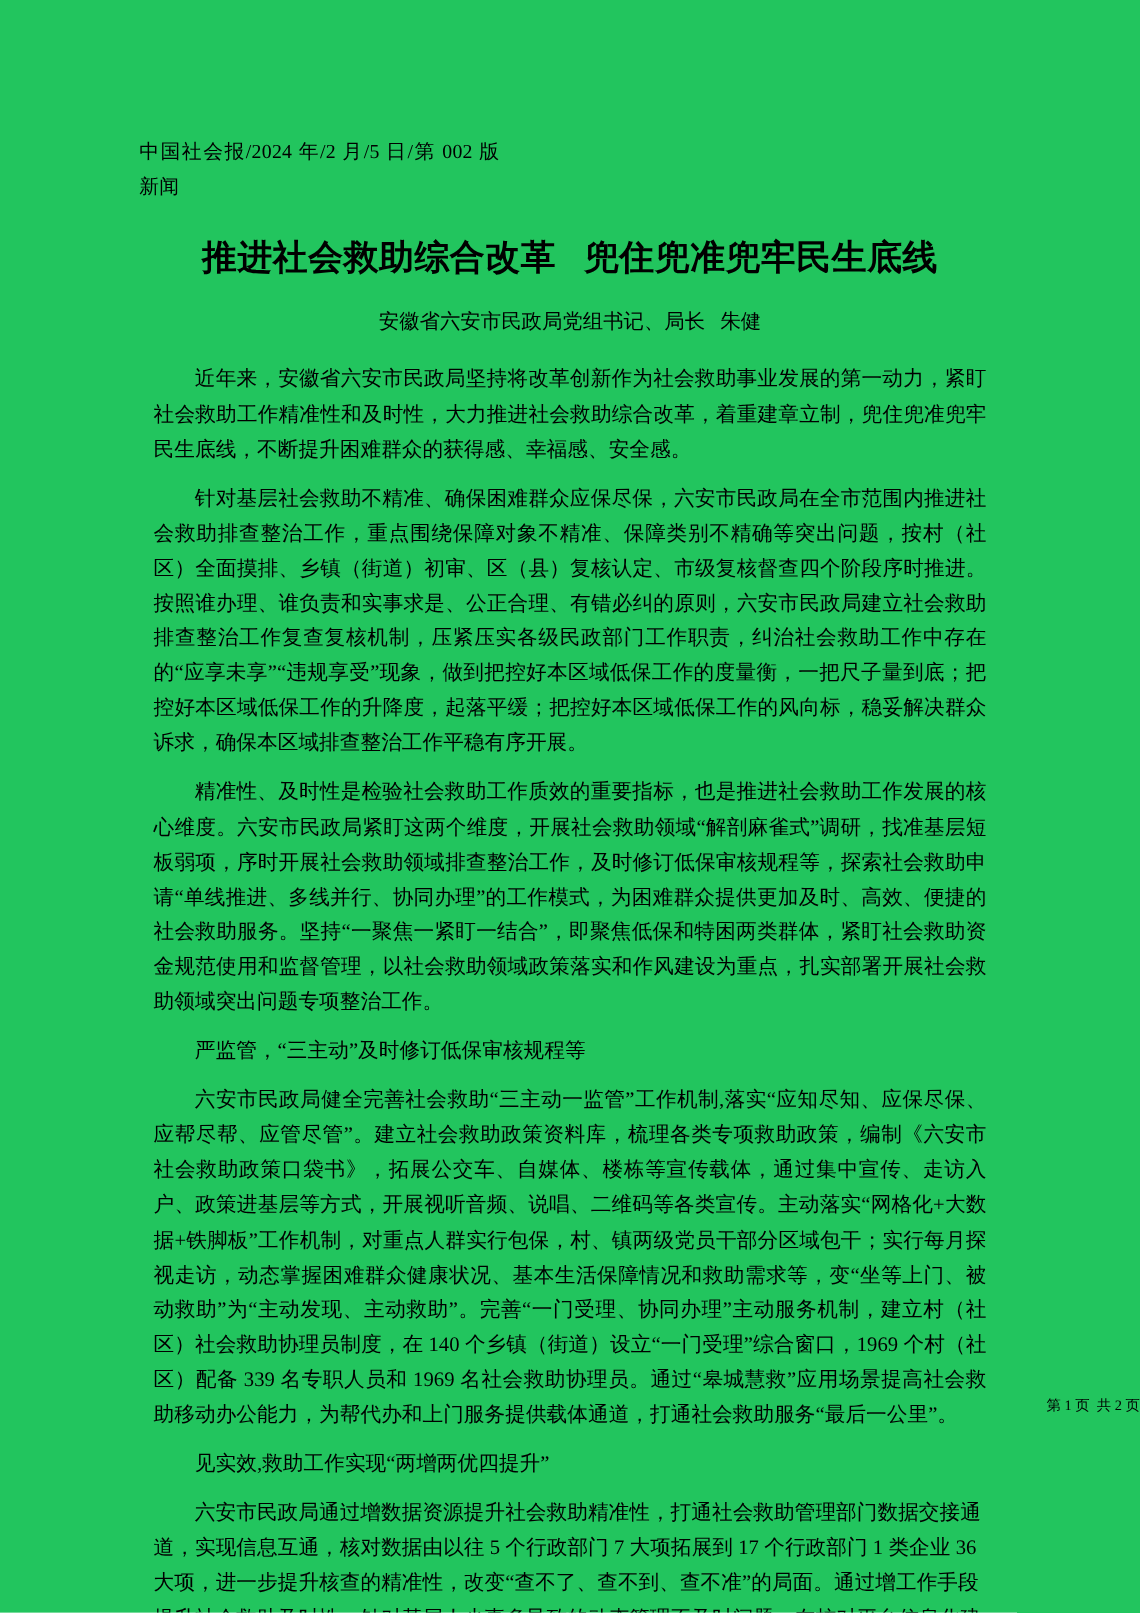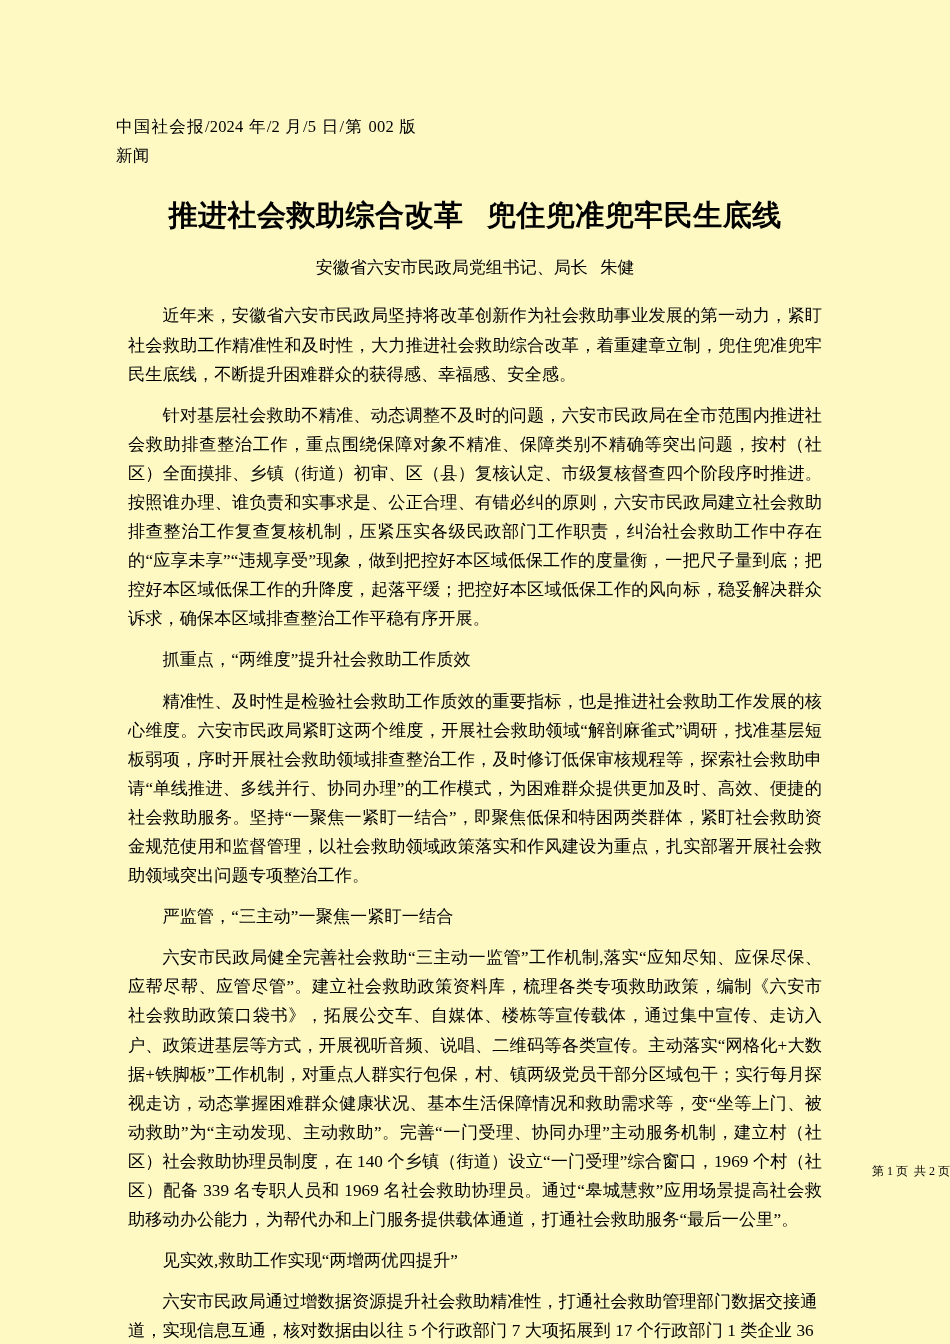--- a/index.html
+++ b/index.html
@@ -10,21 +10,21 @@
   body {
     font-family: "Liberation Serif", "DejaVu Serif", serif;
     color: #000000;
     -webkit-font-smoothing: antialiased;
   }
   .page {
     position: relative;
     width: 950px;
     height: 1344px;
     margin: 0 auto;
-    background: #fef9c3;
+    background: #22c55e;
     box-sizing: border-box;
     overflow: hidden;
   }
   .content {
     position: absolute;
     left: 116px;
     top: 112px;
     width: 718px;
   }
 
@@ -97,24 +97,23 @@
   <div class="content">
 
     <div class="source-line">中国社会报/2024 年/2 月/5 日/第  002 版新闻</div>
 
     <h1 class="doc-title">推进社会救助综合改革   兜住兜准兜牢民生底线</h1>
 
     <div class="byline">安徽省六安市民政局党组书记、局长   朱健</div>
 
     <div class="body-block">
       <p class="para">近年来，安徽省六安市民政局坚持将改革创新作为社会救助事业发展的第一动力，紧盯社会救助工作精准性和及时性，大力推进社会救助综合改革，着重建章立制，兜住兜准兜牢民生底线，不断提升困难群众的获得感、幸福感、安全感。</p>
-      <p class="para">针对基层社会救助不精准、动态调整不及时的问题，六安市民政局在全市范围内推进社会救助排查整治工作，重点围绕保障对象不精准、保障类别不精确等突出问题，按村（社区）全面摸排、乡镇（街道）初审、区（县）复核认定、市级复核督查四个阶段序时推进。按照谁办理、谁负责和实事求是、公正合理、有错必纠的原则，六安市民政局建立社会救助排查整治工作复查复核机制，压紧压实各级民政部门工作职责，纠治社会救助工作中存在的“应享未享”“违规享受”现象，做到把控好本区域低保工作的度量衡，一把尺子量到底；把控好本区域低保工作的升降度，起落平缓；把控好本区域低保工作的风向标，稳妥解决群众诉求，确保本区域排查整治工作平稳有序开展。</p>
-      <p class="para">抓重点，“两维度”提升社会救助工作质效</p>
+      <p class="para">针对基层社会救助不精准、确保困难群众应保尽保，六安市民政局在全市范围内推进社会救助排查整治工作，重点围绕保障对象不精准、保障类别不精确等突出问题，按村（社区）全面摸排、乡镇（街道）初审、区（县）复核认定、市级复核督查四个阶段序时推进。按照谁办理、谁负责和实事求是、公正合理、有错必纠的原则，六安市民政局建立社会救助排查整治工作复查复核机制，压紧压实各级民政部门工作职责，纠治社会救助工作中存在的“应享未享”“违规享受”现象，做到把控好本区域低保工作的度量衡，一把尺子量到底；把控好本区域低保工作的升降度，起落平缓；把控好本区域低保工作的风向标，稳妥解决群众诉求，确保本区域排查整治工作平稳有序开展。</p>
       <p class="para">精准性、及时性是检验社会救助工作质效的重要指标，也是推进社会救助工作发展的核心维度。六安市民政局紧盯这两个维度，开展社会救助领域“解剖麻雀式”调研，找准基层短板弱项，序时开展社会救助领域排查整治工作，及时修订低保审核规程等，探索社会救助申请“单线推进、多线并行、协同办理”的工作模式，为困难群众提供更加及时、高效、便捷的社会救助服务。坚持“一聚焦一紧盯一结合”，即聚焦低保和特困两类群体，紧盯社会救助资金规范使用和监督管理，以社会救助领域政策落实和作风建设为重点，扎实部署开展社会救助领域突出问题专项整治工作。</p>
-      <p class="para">严监管，“三主动”一聚焦一紧盯一结合</p>
+      <p class="para">严监管，“三主动”及时修订低保审核规程等</p>
       <p class="para">六安市民政局健全完善社会救助“三主动一监管”工作机制,落实“应知尽知、应保尽保、应帮尽帮、应管尽管”。建立社会救助政策资料库，梳理各类专项救助政策，编制《六安市社会救助政策口袋书》，拓展公交车、自媒体、楼栋等宣传载体，通过集中宣传、走访入户、政策进基层等方式，开展视听音频、说唱、二维码等各类宣传。主动落实“网格化+大数据+铁脚板”工作机制，对重点人群实行包保，村、镇两级党员干部分区域包干；实行每月探视走访，动态掌握困难群众健康状况、基本生活保障情况和救助需求等，变“坐等上门、被动救助”为“主动发现、主动救助”。完善“一门受理、协同办理”主动服务机制，建立村（社区）社会救助协理员制度，在 140 个乡镇（街道）设立“一门受理”综合窗口，1969 个村（社区）配备 339 名专职人员和 1969 名社会救助协理员。通过“皋城慧救”应用场景提高社会救助移动办公能力，为帮代办和上门服务提供载体通道，打通社会救助服务“最后一公里”。</p>
       <p class="para">见实效,救助工作实现“两增两优四提升”</p>
       <p class="para">六安市民政局通过增数据资源提升社会救助精准性，打通社会救助管理部门数据交接通道，实现信息互通，核对数据由以往 5 个行政部门 7 大项拓展到 17 个行政部门 1 类企业 36 大项，进一步提升核查的精准性，改变“查不了、查不到、查不准”的局面。通过增工作手段提升社会救助及时性，针对基层人少事多导致的动态管理不及时问题，在核对平台信息化建设中新增自动发起核对功能，实现到期自动核对，自动预警人为终结核对和超长时限上传核对等问题，实行动态</p>
     </div>
 
   </div>
 
   <div class="footer">
     <span class="footer-inner">第 1 页  共 2 页</span>
   </div>

